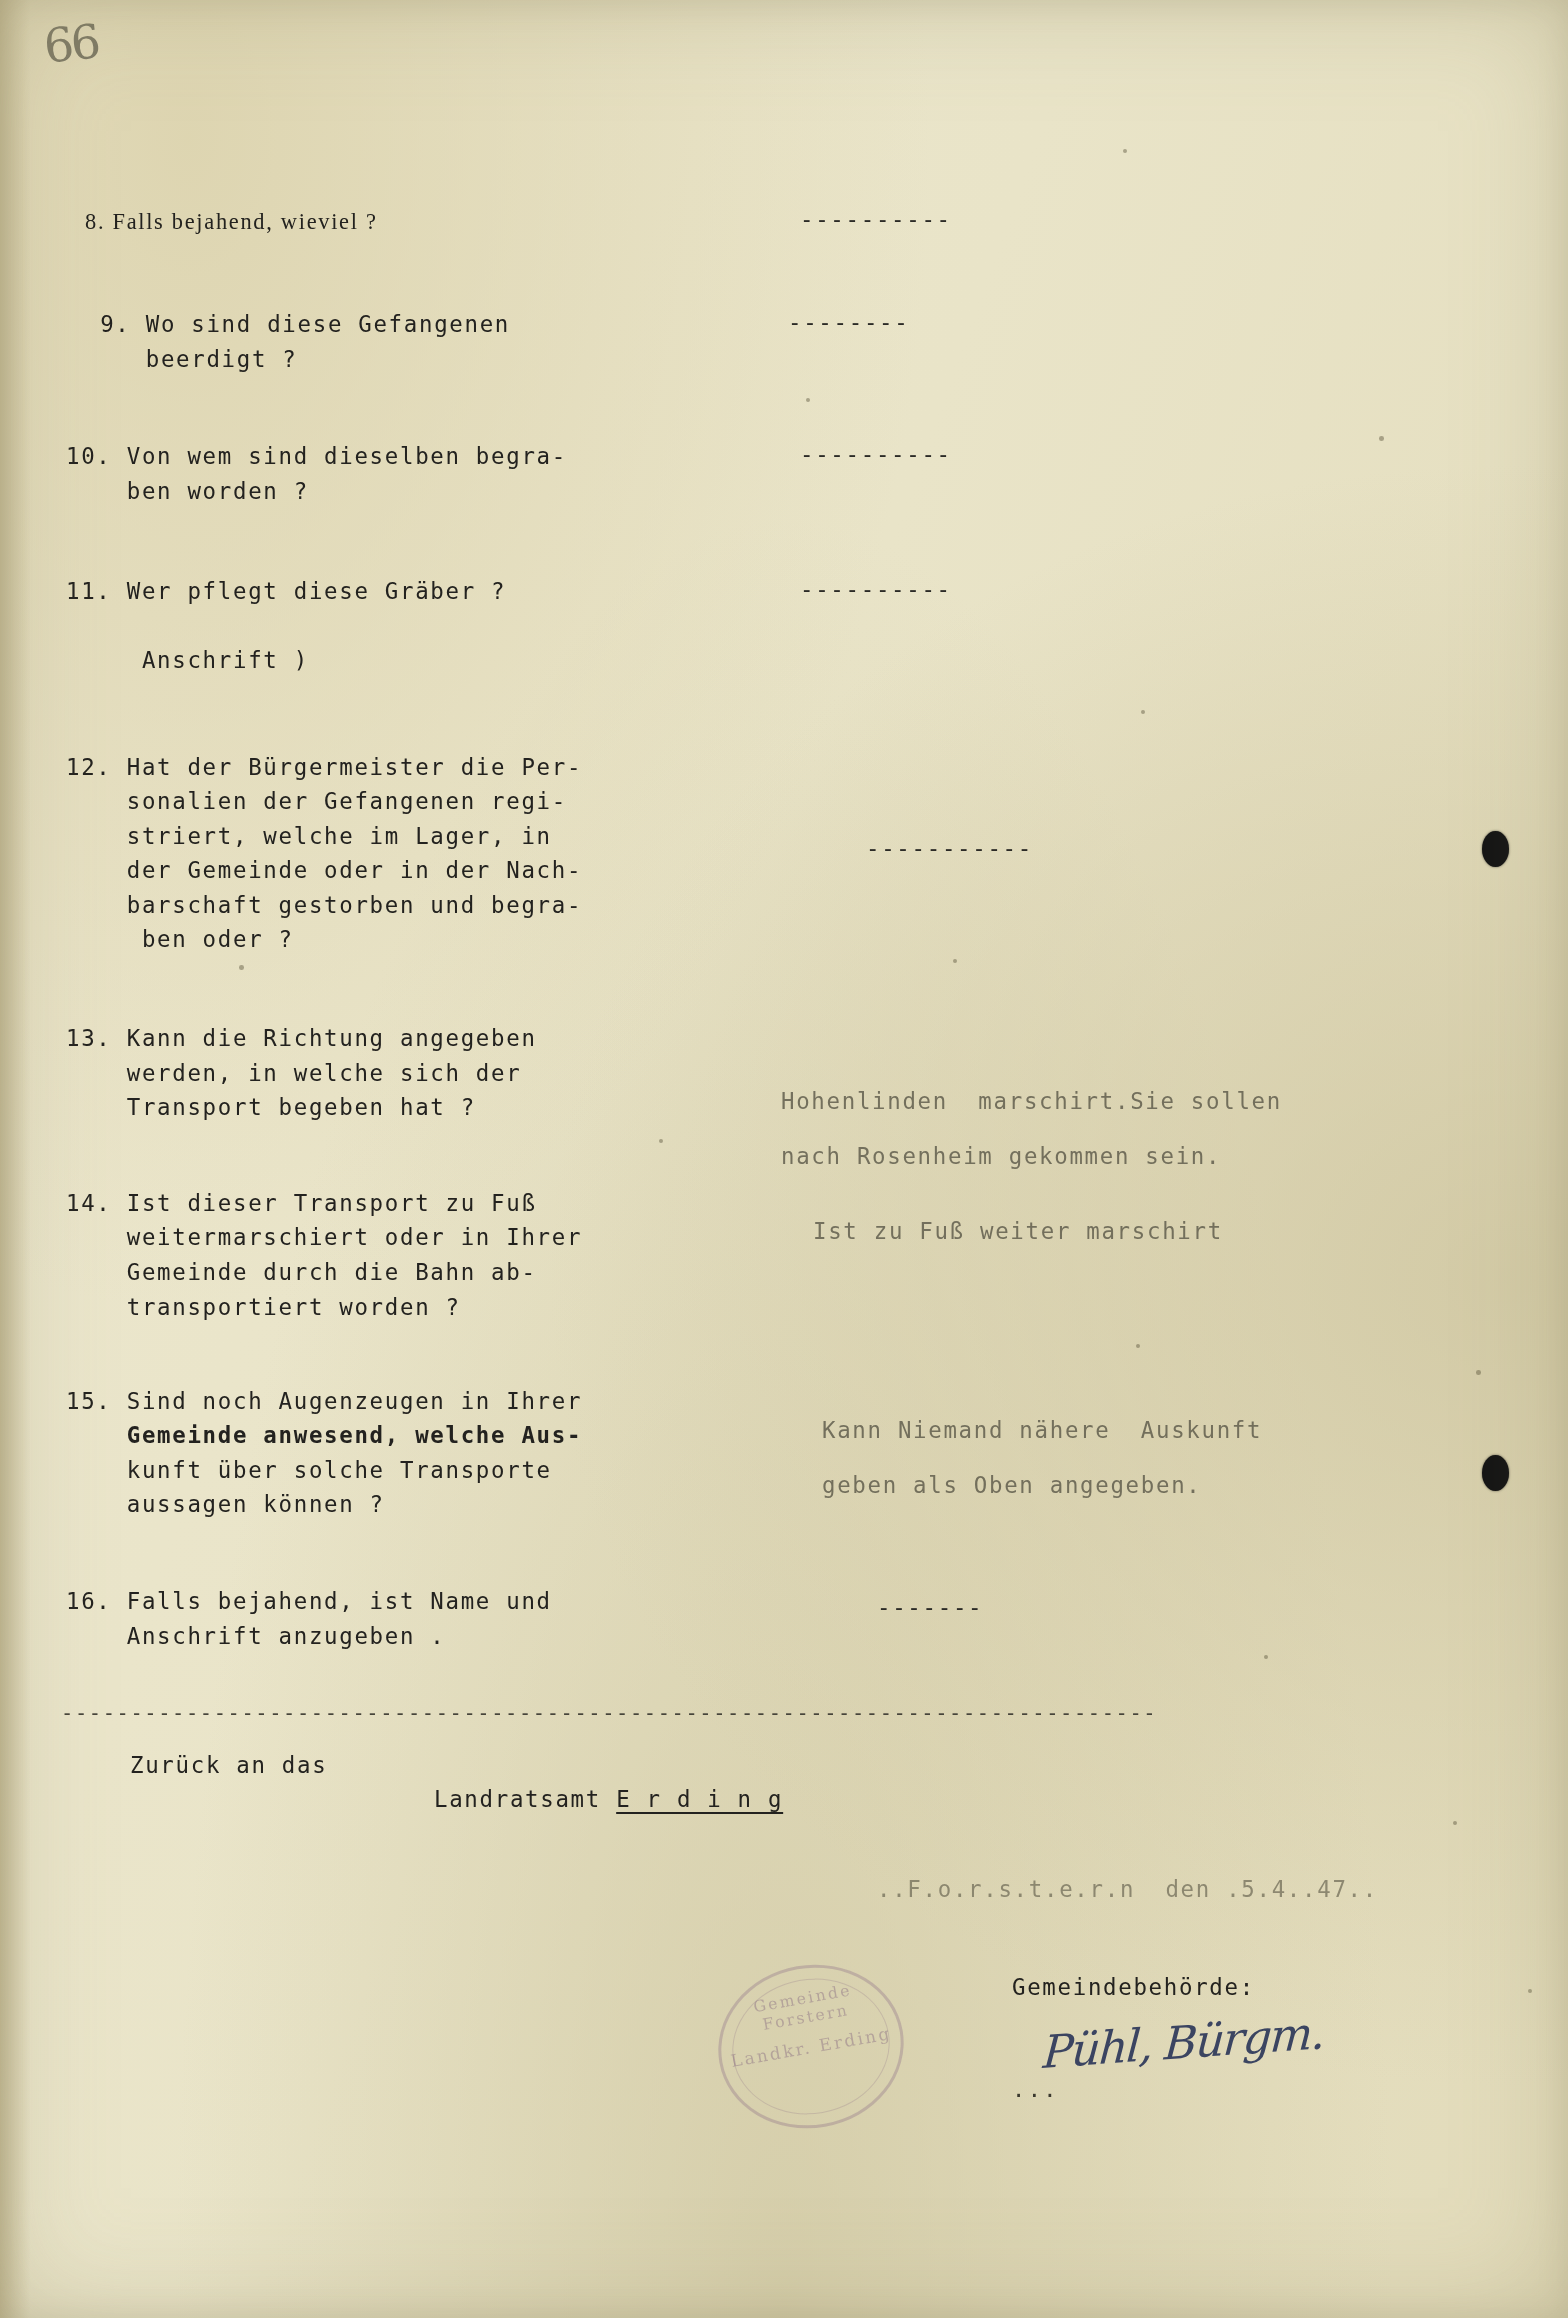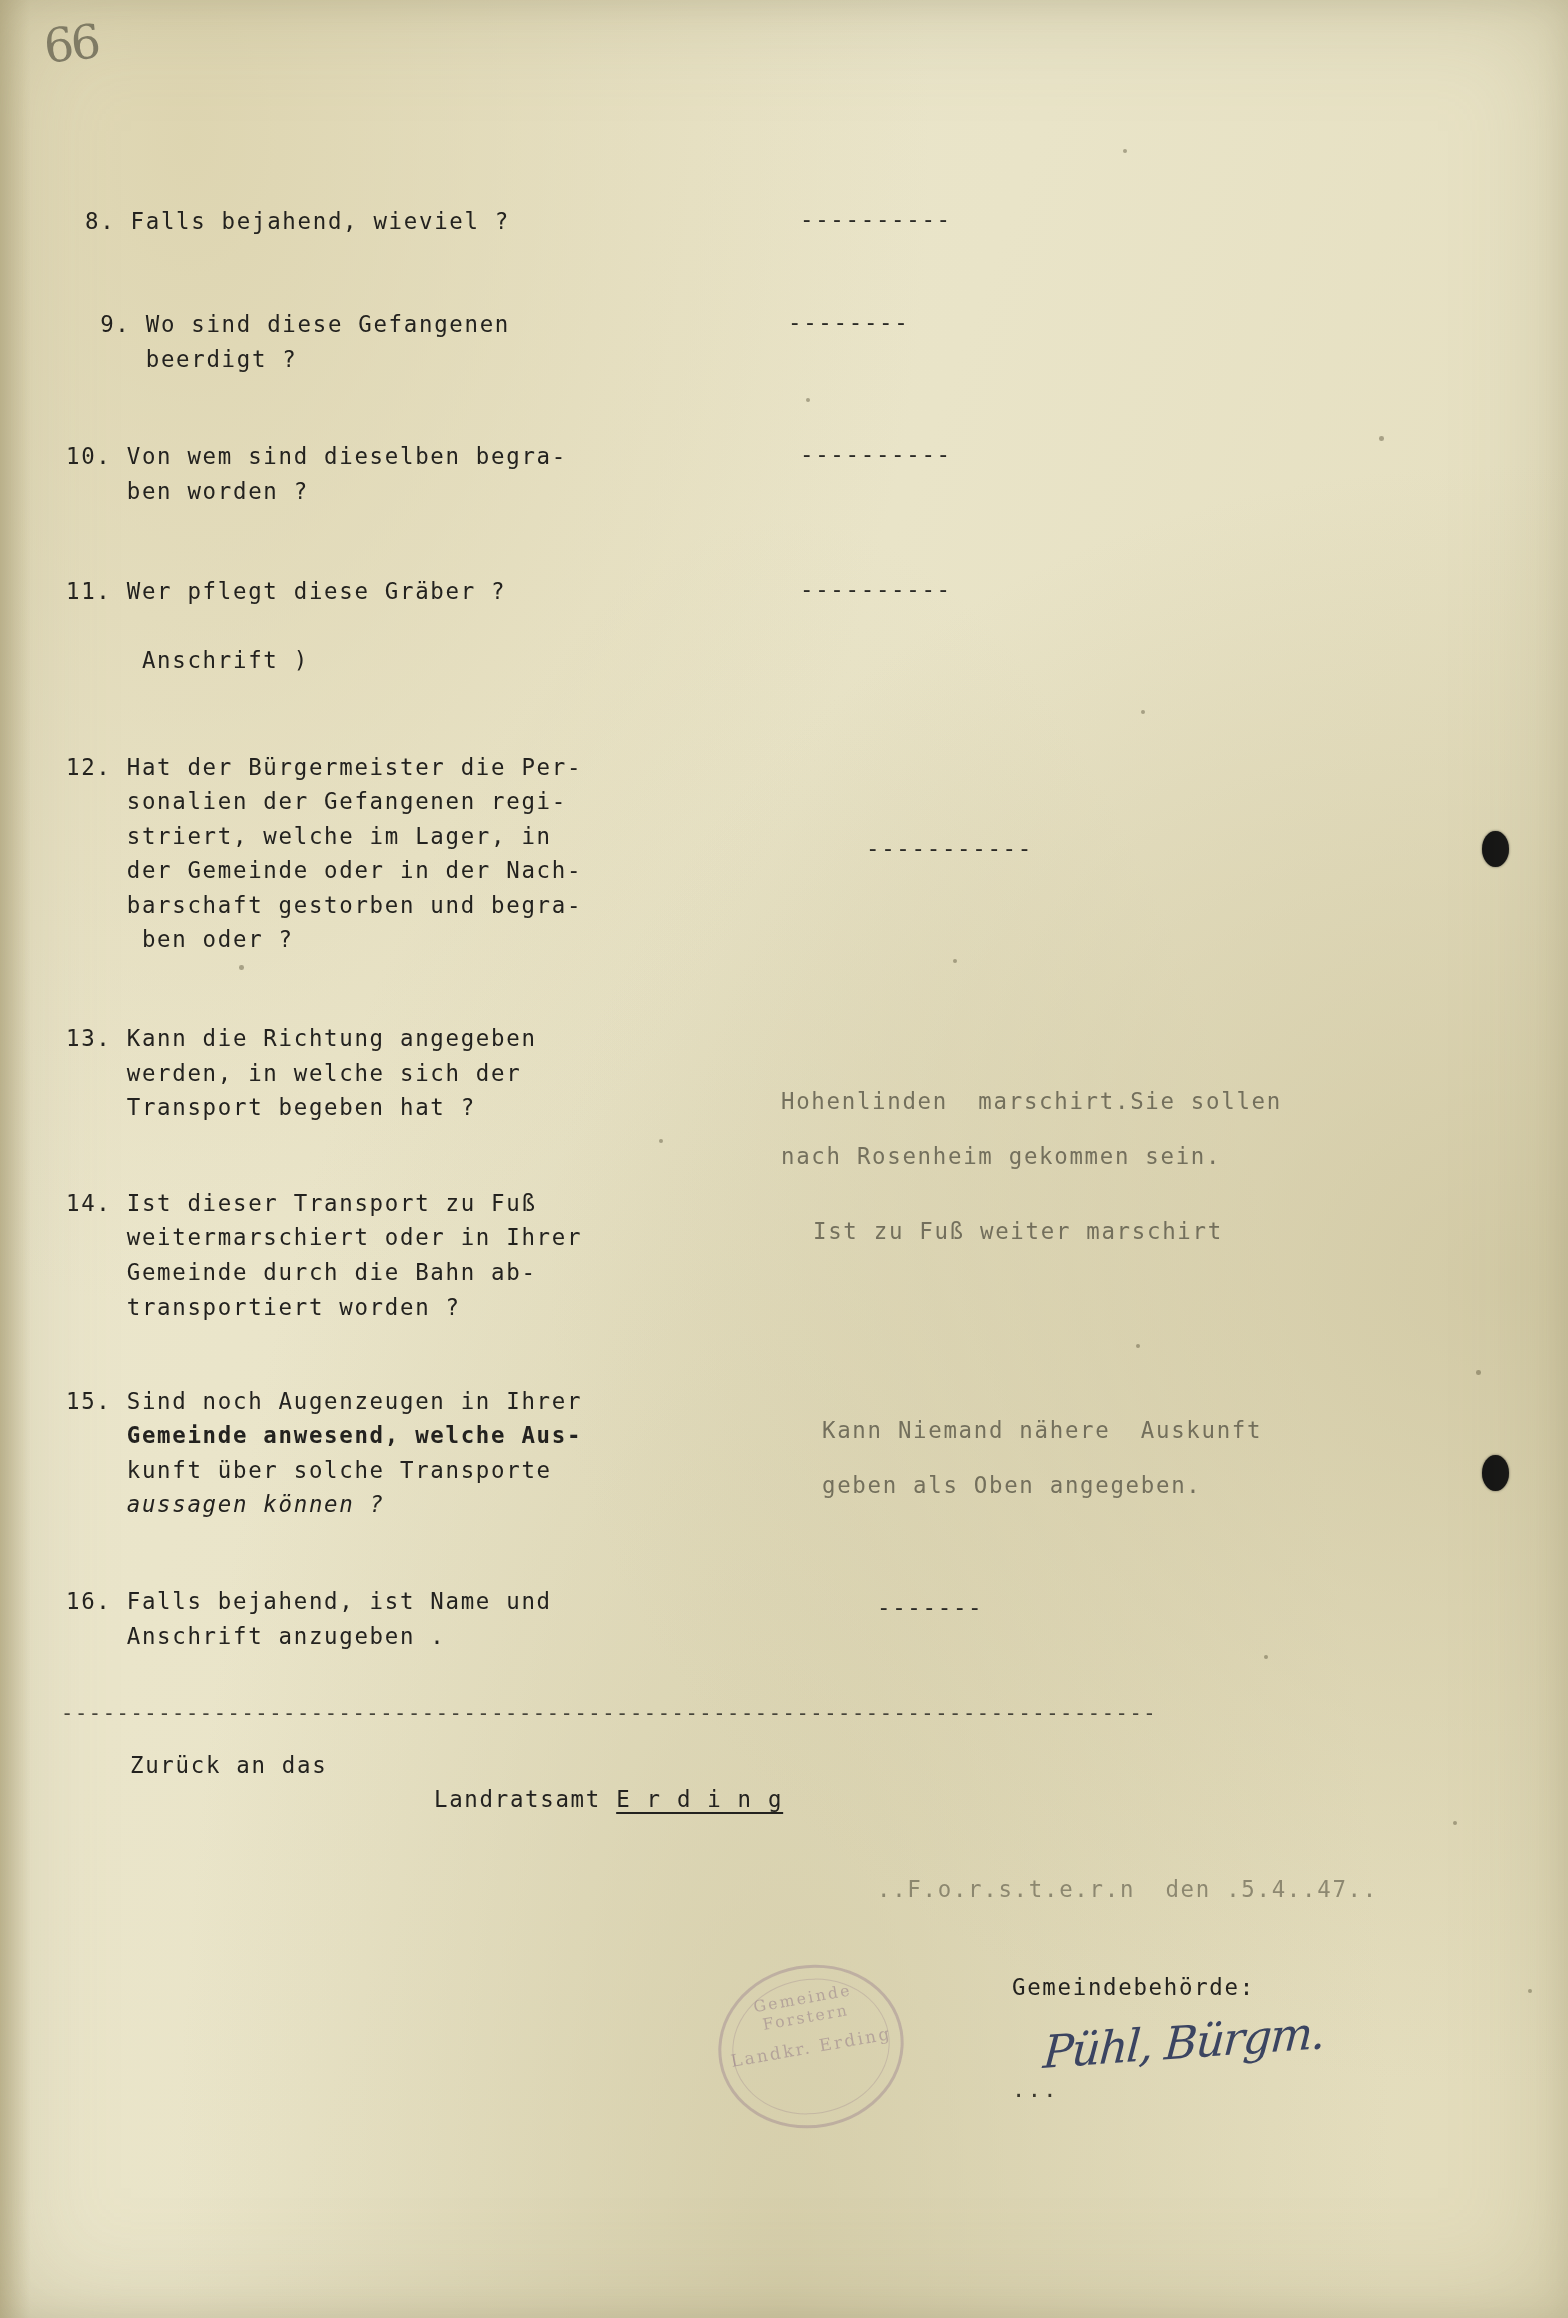--- a/index.html
+++ b/index.html
@@ -183,21 +183,21 @@
 </style>
 </head>
 <body>
 
 <div class="page">
   <div class="paper-tint"></div>
   <div class="left-strip"></div>
 
   <div class="folio">66</div>
 
-  <div class="tw qnum" style="left:85px; top:204px;">8. Falls bejahend, wieviel ?</div>
+  <div class="tw qnum" style="left:85px; top:204px;font-family:Liberation Serif, serif;">8. Falls bejahend, wieviel ?</div>
   <div class="dashline" style="left:800px; top:206px;">----------</div>
 
   <div class="tw qnum" style="left:85px; top:307px;"> 9. Wo sind diese Gefangenen</div>
   <div class="tw qnum" style="left:85px; top:342px;">    beerdigt ?</div>
   <div class="dashline" style="left:788px; top:309px;">--------</div>
 
   <div class="tw qnum" style="left:66px; top:439px;">10. Von wem sind dieselben begra-</div>
   <div class="tw qnum" style="left:66px; top:474px;">    ben worden ?</div>
   <div class="dashline" style="left:800px; top:441px;">----------</div>
 
@@ -221,21 +221,21 @@
 
   <div class="tw qnum" style="left:66px; top:1186px;">14. Ist dieser Transport zu Fuß</div>
   <div class="tw qnum" style="left:66px; top:1220px;">    weitermarschiert oder in Ihrer</div>
   <div class="tw qnum" style="left:66px; top:1255px;">    Gemeinde durch die Bahn ab-</div>
   <div class="tw qnum" style="left:66px; top:1290px;">    transportiert worden ?</div>
   <div class="tw light" style="left:813px; top:1214px;">Ist zu Fuß weiter marschirt</div>
 
   <div class="tw qnum" style="left:66px; top:1384px;">15. Sind noch Augenzeugen in Ihrer</div>
   <div class="tw qnum" style="left:66px; top:1418px;font-weight:bold;">    Gemeinde anwesend, welche Aus-</div>
   <div class="tw qnum" style="left:66px; top:1453px;">    kunft über solche Transporte</div>
-  <div class="tw qnum" style="left:66px; top:1487px;font-style:italic;">    aussagen können ?</div>
+  <div class="tw qnum" style="left:66px; top:1487px;">    aussagen können ?</div>
   <div class="tw light" style="left:822px; top:1413px;">Kann Niemand nähere  Auskunft</div>
   <div class="tw light" style="left:822px; top:1468px;">geben als Oben angegeben.</div>
 
   <div class="tw qnum" style="left:66px; top:1584px;">16. Falls bejahend, ist Name und</div>
   <div class="tw qnum" style="left:66px; top:1619px;">    Anschrift anzugeben .</div>
   <div class="dashline" style="left:877px; top:1594px;">-------</div>
 
   <div class="sep">-------------------------------------------------------------------------------</div>
 
   <div class="tw" style="left:130px; top:1748px;">Zurück an das</div>

